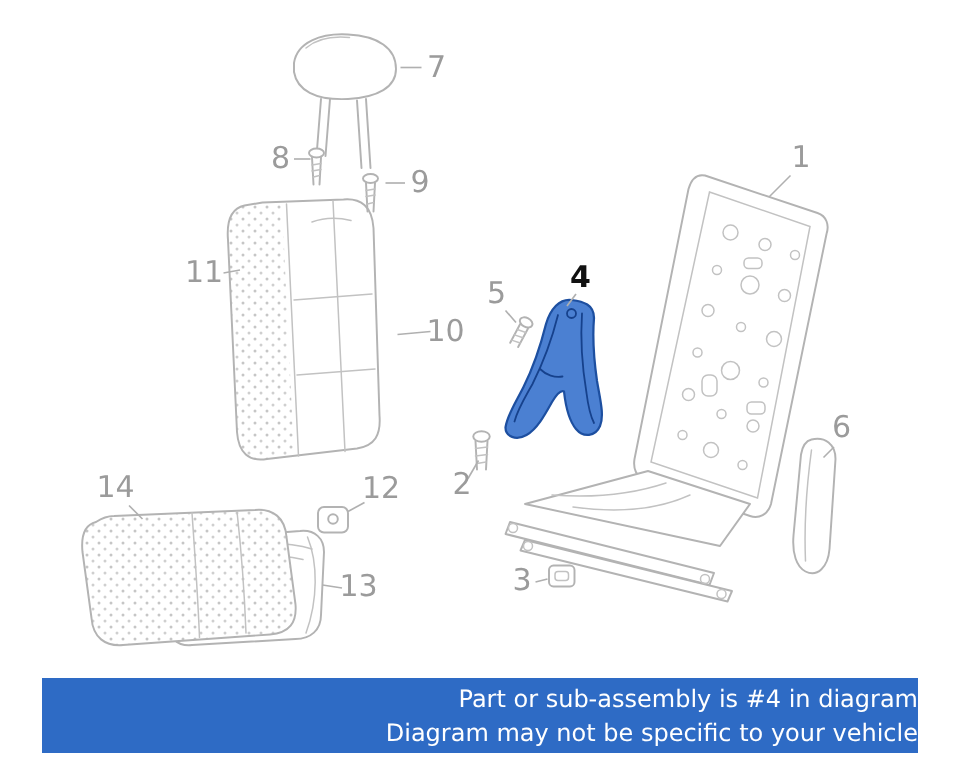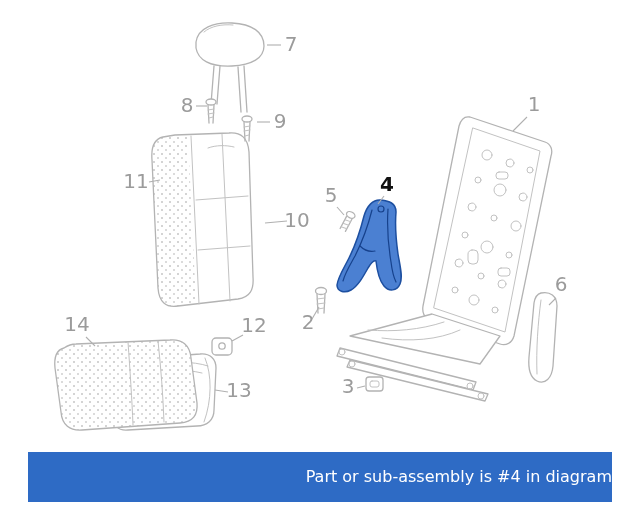--- a/index.html
+++ b/index.html
@@ -186,15 +186,16 @@
     <text class="callout" x="534" y="111" text-anchor="middle">1</text>
     <text class="callout" x="561" y="291" text-anchor="middle">6</text>
     <text class="callout" x="348" y="393" text-anchor="middle">3</text>
     <text class="callout" x="77" y="331" text-anchor="middle">14</text>
     <text class="callout" x="254" y="332" text-anchor="middle">12</text>
     <text class="callout" x="239" y="397" text-anchor="middle">13</text>
   </svg>
 
   <div class="banner">
     <div>Part or sub-assembly is #4 in diagram</div>
+    <div>Diagram may not be specific to your vehicle</div>
   </div>
 
 </div>
 
 </body></html>

